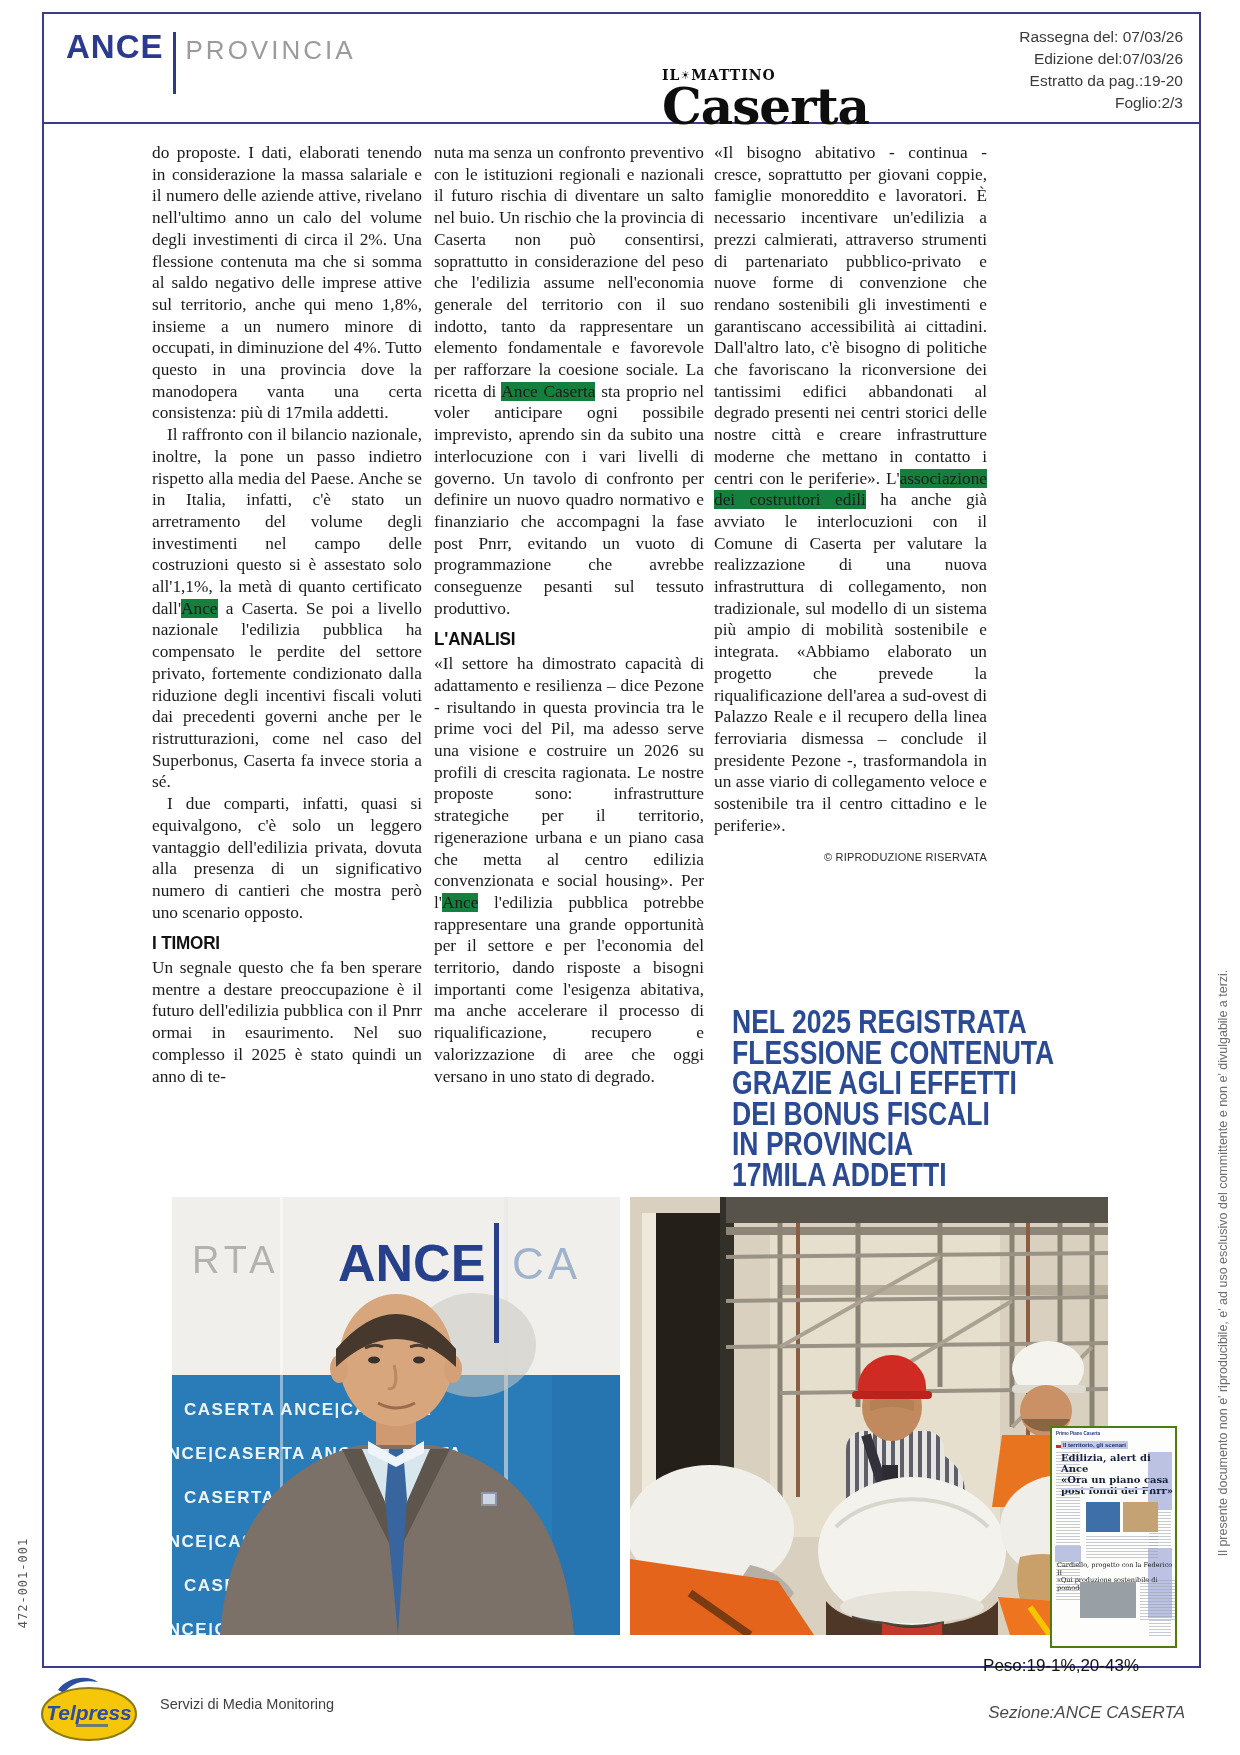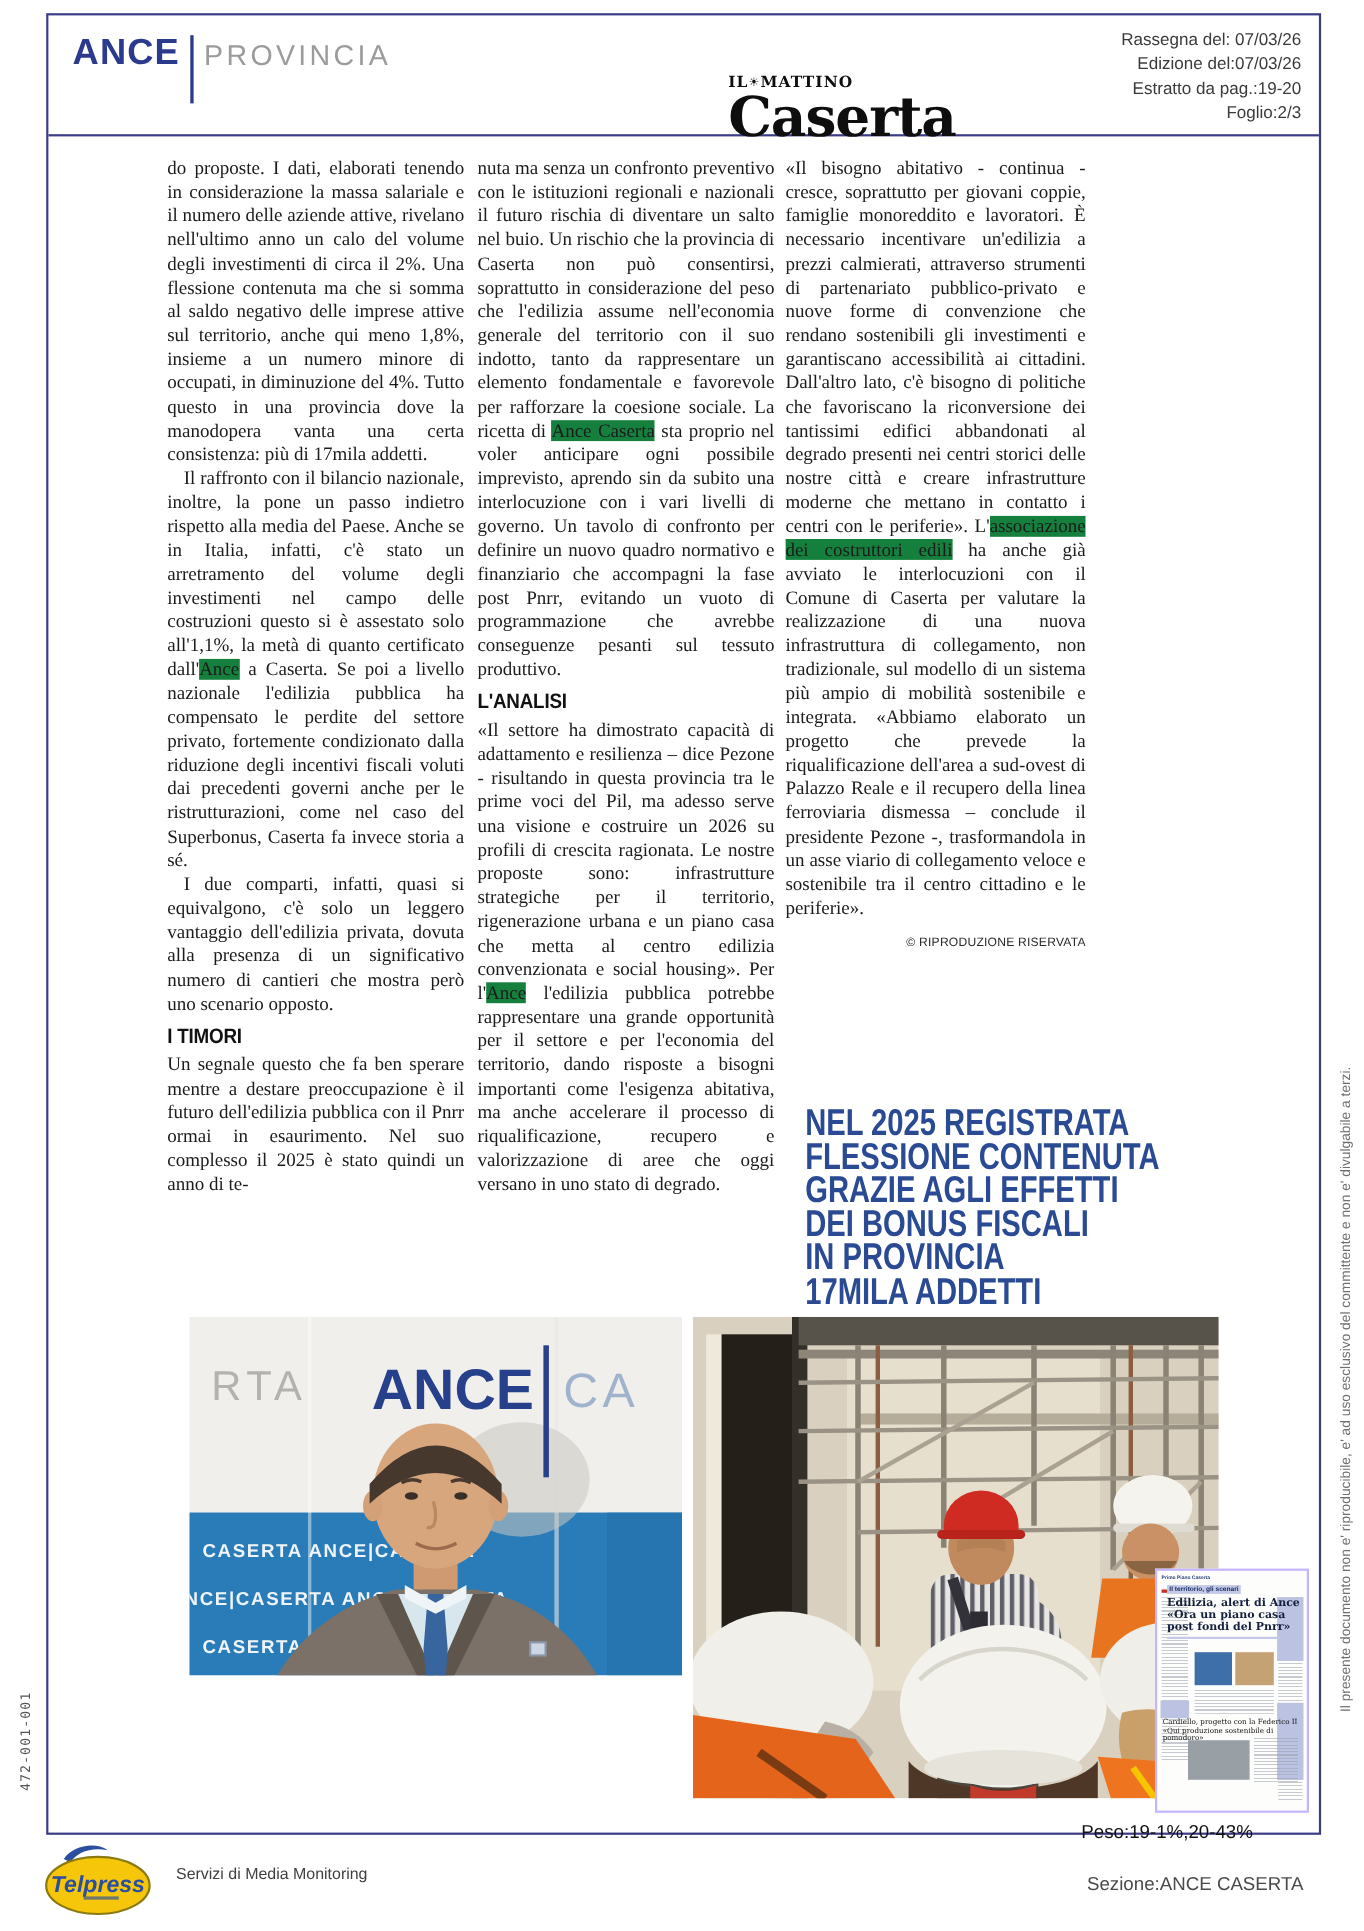--- a/index.html
+++ b/index.html
@@ -35,26 +35,26 @@
     letter-spacing:-0.2px;transform:scaleX(.9);transform-origin:left;margin:9px 0 3px;color:#111;}
   .copyright{font-family:"Liberation Sans",sans-serif;font-size:11px;text-align:right;
     margin-top:10px;color:#2a2a2a;letter-spacing:.2px;}
 
   
   .pull-quote{position:absolute;left:688px;top:992px;width:430px;}
   .quote-line{font-weight:700;font-size:34px;line-height:30.5px;color:#2a4a94;
     transform:scaleX(.78);transform-origin:left;white-space:nowrap;}
 
   
-  .photo1{position:absolute;left:128px;top:1183px;width:448px;height:326px;overflow:hidden;}
+  .photo1{position:absolute;left:128px;top:1183px;width:448px;height:438px;overflow:hidden;}
   .photo2{position:absolute;left:586px;top:1183px;width:478px;height:438px;overflow:hidden;}
 
   
-  .clipping{position:absolute;left:1006px;top:1412px;width:140px;height:222px;background:#fdfdfc;
-    border:2px solid #c4b5fd;box-sizing:border-box;overflow:hidden;}
+  .clipping{position:absolute;left:1006px;top:1412px;width:127px;height:222px;background:#fdfdfc;
+    border:2px solid #4d7c0f;box-sizing:border-box;overflow:hidden;}
   .clip-section{position:absolute;left:4px;top:3px;font-size:4.5px;font-weight:700;color:#223a7a;}
   .clip-redtag{position:absolute;left:4px;top:17px;width:18px;height:3px;background:#c23327;}
   .clip-kicker{position:absolute;left:9px;top:13px;background:#c3c9e6;color:#1d2f66;
     font-size:6px;font-weight:700;padding:1px 2px;}
   .clip-h1{position:absolute;left:9px;top:24px;font-family:"DejaVu Serif",serif;font-weight:700;
     font-size:10px;line-height:11px;color:#15203c;}
   .clip-subband{position:absolute;left:9px;top:60px;right:24px;background:#c3c9e6;color:#1d2f66;
     font-size:3.8px;line-height:4.6px;padding:1px 1px;}
   .fake-text{background:repeating-linear-gradient(#9aa0ad 0 1px, transparent 1px 3px);opacity:.55;}
   .clip-colL{position:absolute;left:4px;top:24px;width:24px;height:148px;}
@@ -65,21 +65,21 @@
   .clip-midtext{position:absolute;left:34px;top:108px;width:72px;height:22px;}
   .clip-h2{position:absolute;left:5px;top:134px;font-family:"DejaVu Serif",serif;font-weight:400;
     font-size:6.5px;line-height:7.5px;color:#121212;}
   .clip-groupphoto{position:absolute;left:28px;top:154px;width:56px;height:36px;background:#98a0a6;}
   .clip-bottext{position:absolute;left:88px;top:152px;width:40px;height:40px;}
 
   
   .peso{position:absolute;right:60px;top:1642px;font-size:17px;color:#111;}
   .telpress{position:absolute;left:38px;top:1676px;width:102px;height:66px;}
   .servizi{position:absolute;left:160px;top:1696px;font-size:14.5px;color:#3f3f3f;}
-  .sezione{position:absolute;right:55px;top:1703px;font-size:17px;color:#4a4a4a;}
+  .sezione{position:absolute;right:55px;top:1703px;font-size:17px;color:#4a4a4a;font-style:italic;}
   .vcode{position:absolute;left:-37px;top:1576px;width:120px;text-align:center;
     transform:rotate(-90deg);font-family:"DejaVu Sans Mono",monospace;font-size:12px;
     color:#555;letter-spacing:1px;}
   .vdisc{position:absolute;left:822px;top:1256px;width:802px;text-align:center;
     transform:rotate(-90deg);font-size:12.5px;color:#6e6e6e;}
 </style>
 </head>
 <body>
 
 <div class="vcode">472-001-001</div>

